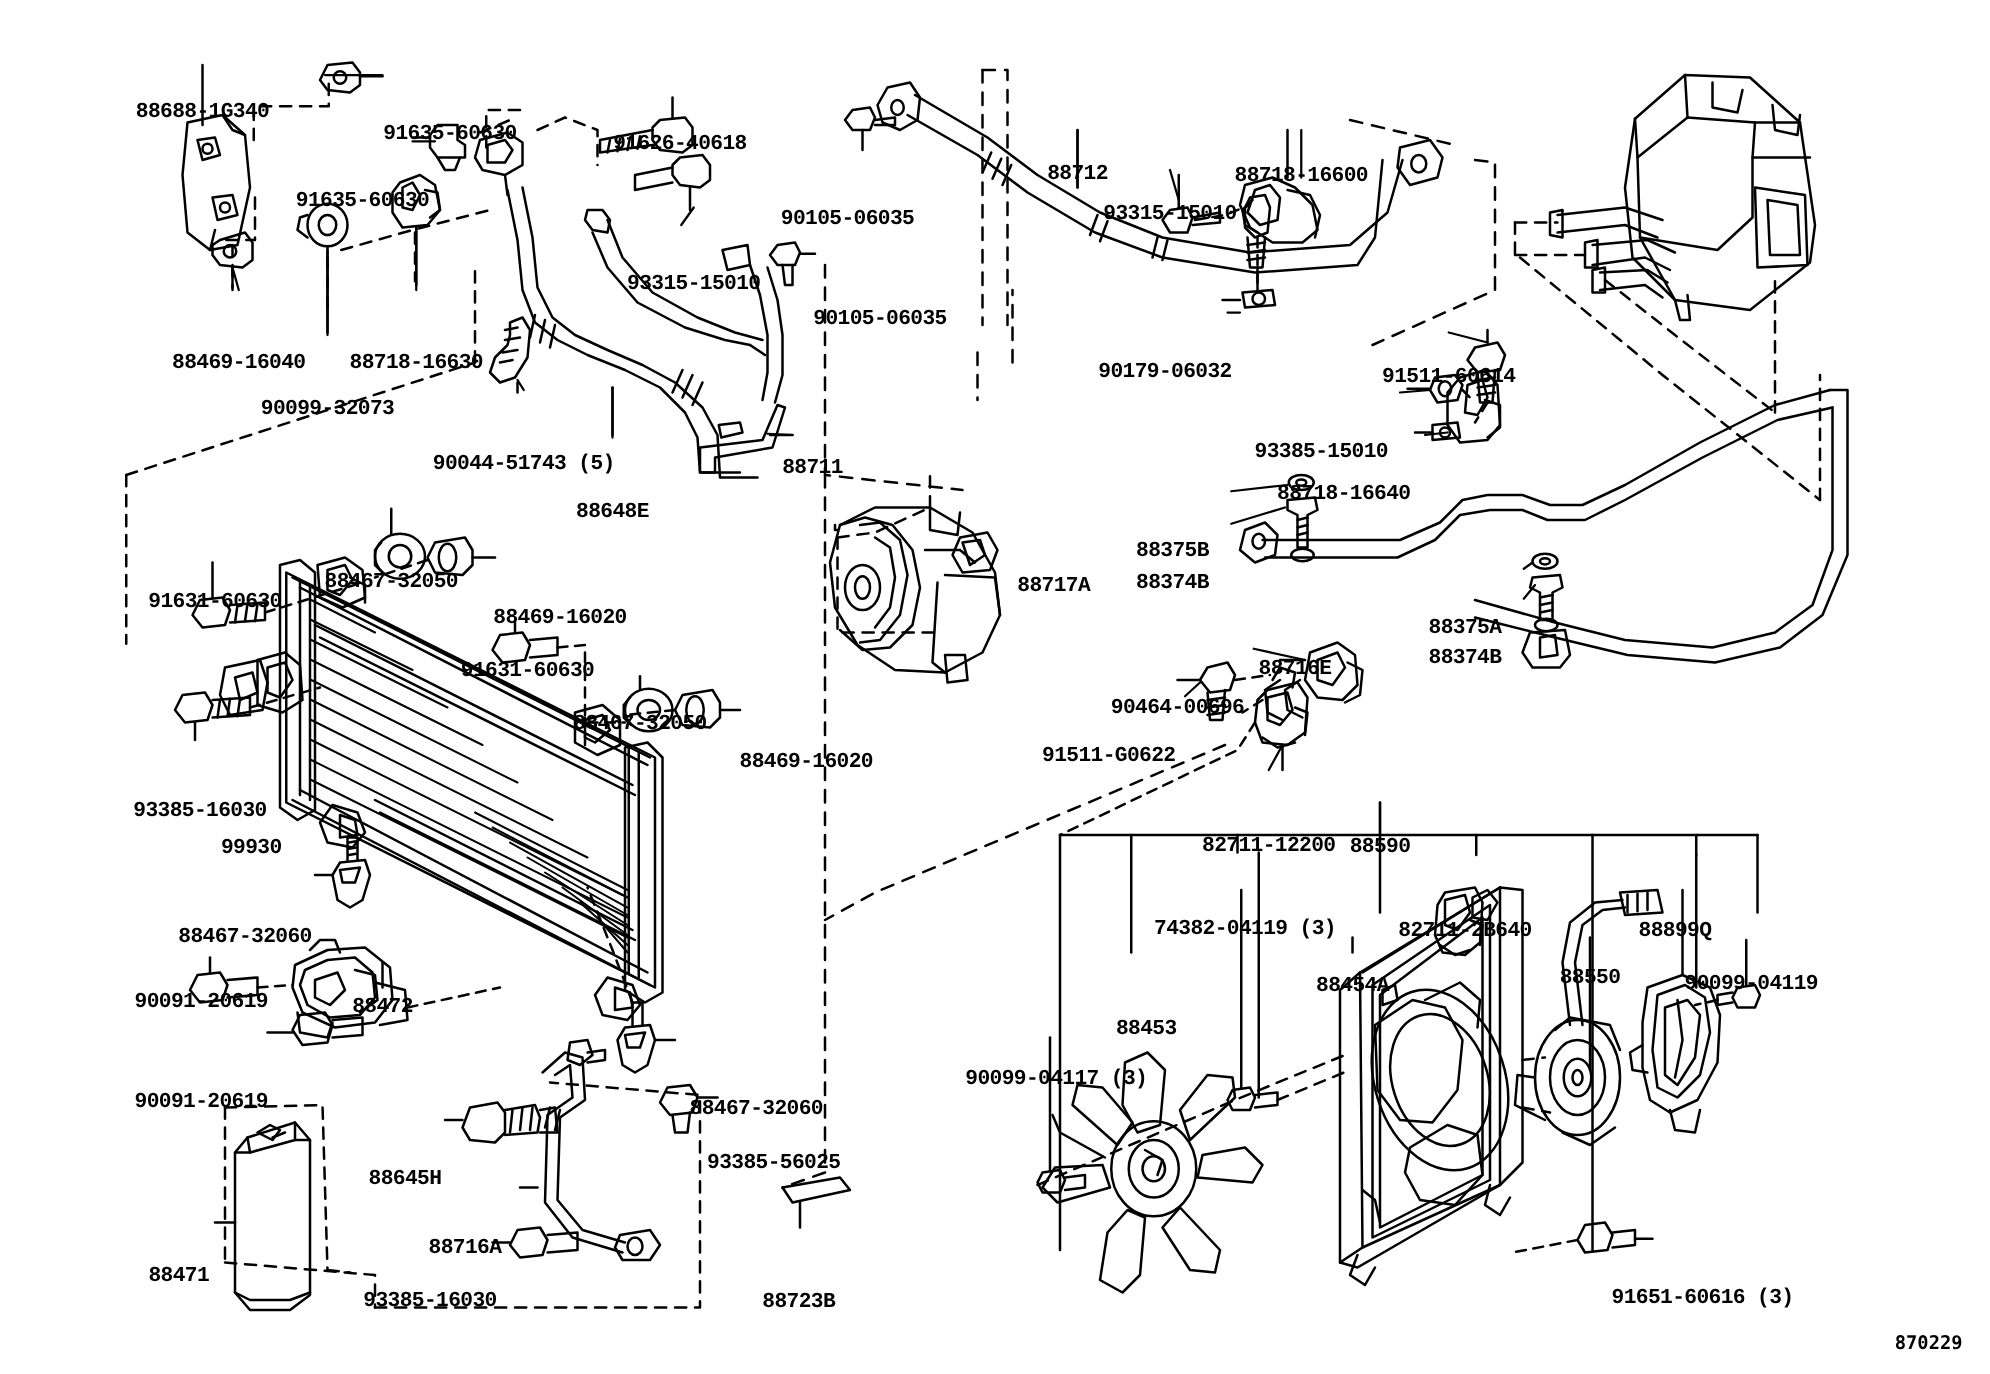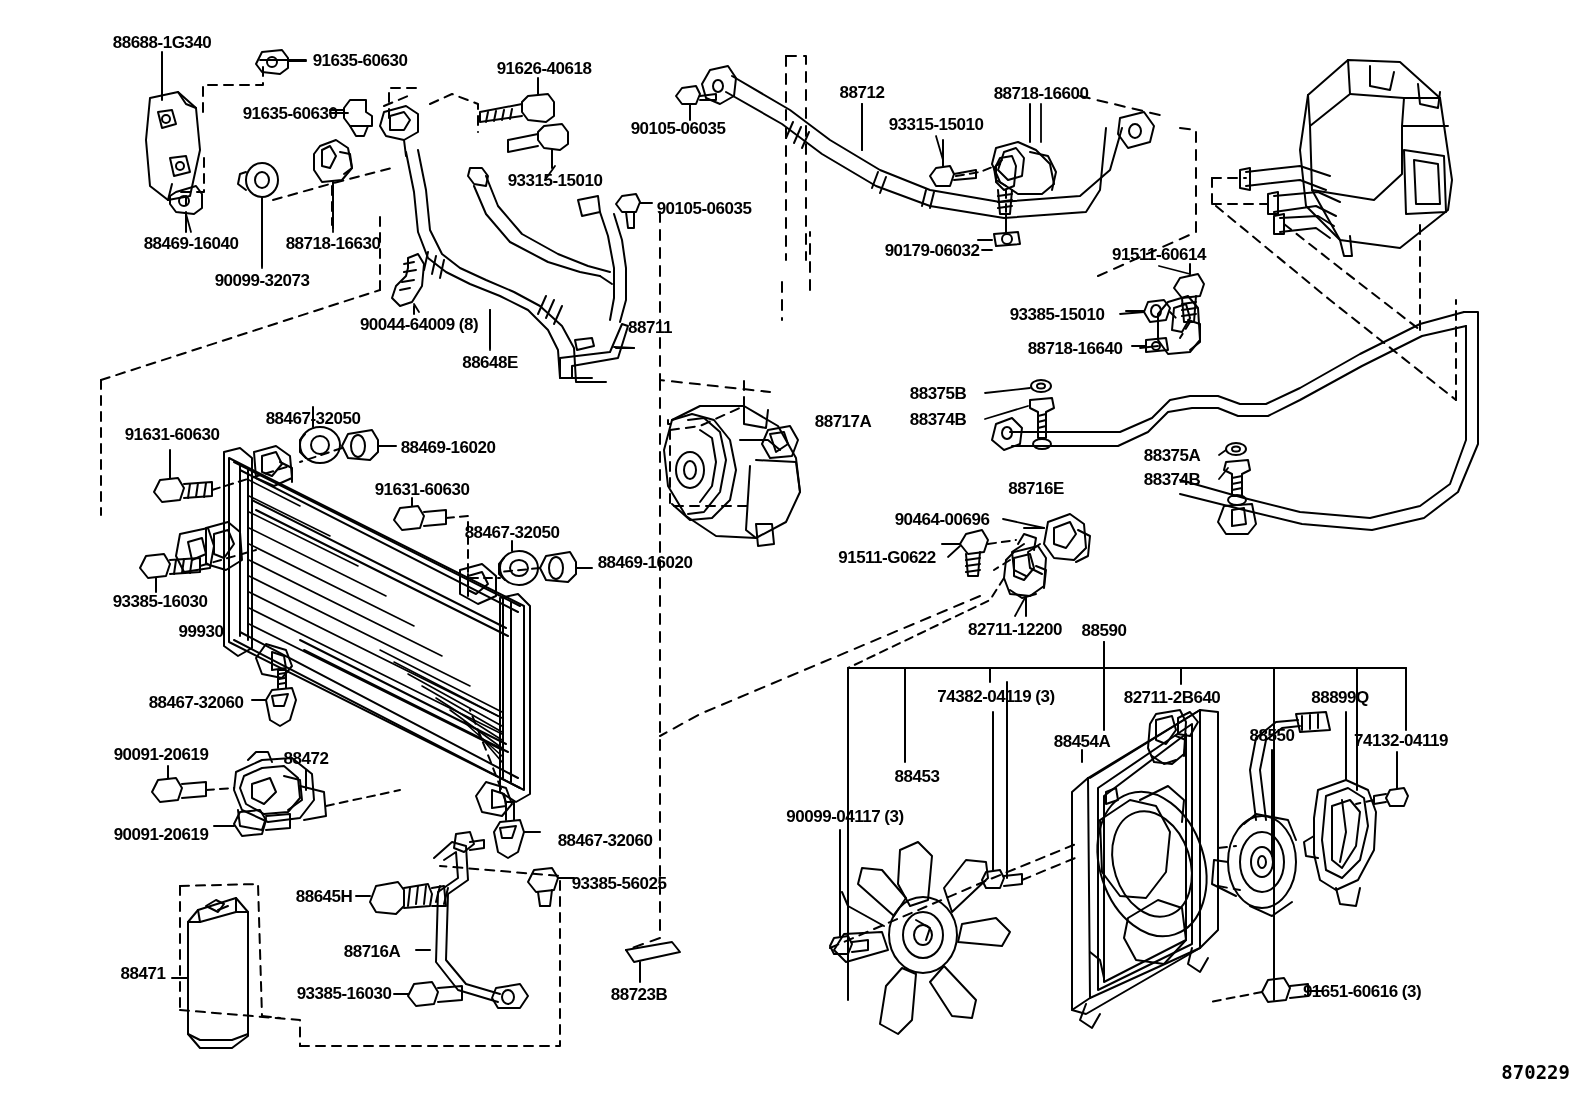--- a/index.html
+++ b/index.html
@@ -1,24 +1,24 @@
 <!DOCTYPE html>
 <html><head>
 <meta charset="utf-8">
 <style>
   html,body{margin:0;padding:0;background:#fff;}
   body{width:1592px;height:1099px;position:relative;overflow:hidden;
        font-family:"DejaVu Sans Mono","Liberation Mono",monospace;color:#000;}
   #diagram{position:absolute;inset:0;}
   .lbl{position:absolute;white-space:nowrap;font-weight:bold;
-       font-family:Liberation Sans, sans-serif;
+       font-family:Liberation Mono, monospace;
        font-size:17px;letter-spacing:-0.5px;line-height:1;
-       transform:translate(-50%,-50%);}
+       transform:translate(-50%,-50%);margin-top:48px;}
   .diagno{position:absolute;right:22px;bottom:16px;font-weight:bold;
-          font-size:19px;letter-spacing:0px;
+          font-size:15px;letter-spacing:0px;
           font-family:"DejaVu Sans Mono","Liberation Mono",monospace;}
   svg{display:block;}
 </style>
 </head>
 <body>
 
 <div id="diagram">
 
 <svg width="1592" height="1099" viewBox="0 0 1592 1099" fill="none" stroke="#000" stroke-width="2" stroke-linecap="round" stroke-linejoin="round">
 
@@ -679,21 +679,21 @@
 <div class="lbl" style="left:544px;top:68px;">91626-40618</div>
 <div class="lbl" style="left:555px;top:180px;">93315-15010</div>
 <div class="lbl" style="left:678px;top:128px;">90105-06035</div>
 <div class="lbl" style="left:862px;top:92px;">88712</div>
 <div class="lbl" style="left:936px;top:124px;">93315-15010</div>
 <div class="lbl" style="left:1041px;top:93px;">88718-16600</div>
 <div class="lbl" style="left:704px;top:208px;">90105-06035</div>
 <div class="lbl" style="left:191px;top:243px;">88469-16040</div>
 <div class="lbl" style="left:333px;top:243px;">88718-16630</div>
 <div class="lbl" style="left:262px;top:280px;">90099-32073</div>
-<div class="lbl" style="left:419px;top:324px;">90044-64009 (8)</div>
+<div class="lbl" style="left:419px;top:324px;">90044-51743 (5)</div>
 <div class="lbl" style="left:490px;top:362px;">88648E</div>
 <div class="lbl" style="left:650px;top:327px;">88711</div>
 <div class="lbl" style="left:932px;top:250px;">90179-06032</div>
 <div class="lbl" style="left:1159px;top:254px;">91511-60614</div>
 <div class="lbl" style="left:1057px;top:314px;text-align:right;">93385-15010</div>
 <div class="lbl" style="left:1075px;top:348px;">88718-16640</div>
 <div class="lbl" style="left:938px;top:393px;">88375B</div>
 <div class="lbl" style="left:843px;top:421px;">88717A</div>
 <div class="lbl" style="left:938px;top:419px;">88374B</div>
 <div class="lbl" style="left:1172px;top:455px;">88375A</div>
@@ -720,20 +720,20 @@
 <div class="lbl" style="left:324px;top:896px;">88645H</div>
 <div class="lbl" style="left:372px;top:951px;">88716A</div>
 <div class="lbl" style="left:143px;top:973px;">88471</div>
 <div class="lbl" style="left:344px;top:993px;">93385-16030</div>
 <div class="lbl" style="left:639px;top:994px;">88723B</div>
 <div class="lbl" style="left:996px;top:696px;">74382-04119 (3)</div>
 <div class="lbl" style="left:1172px;top:697px;">82711-2B640</div>
 <div class="lbl" style="left:1340px;top:697px;">88899Q</div>
 <div class="lbl" style="left:1082px;top:741px;">88454A</div>
 <div class="lbl" style="left:1272px;top:735px;">88550</div>
-<div class="lbl" style="left:1401px;top:740px;">74132-04119</div>
+<div class="lbl" style="left:1401px;top:740px;">90099-04119</div>
 <div class="lbl" style="left:917px;top:776px;">88453</div>
 <div class="lbl" style="left:845px;top:816px;">90099-04117 (3)</div>
 <div class="lbl" style="left:1362px;top:991px;">91651-60616 (3)</div>
 
 <div class="diagno">870229</div>
 
 </div>
 
 </body></html>

